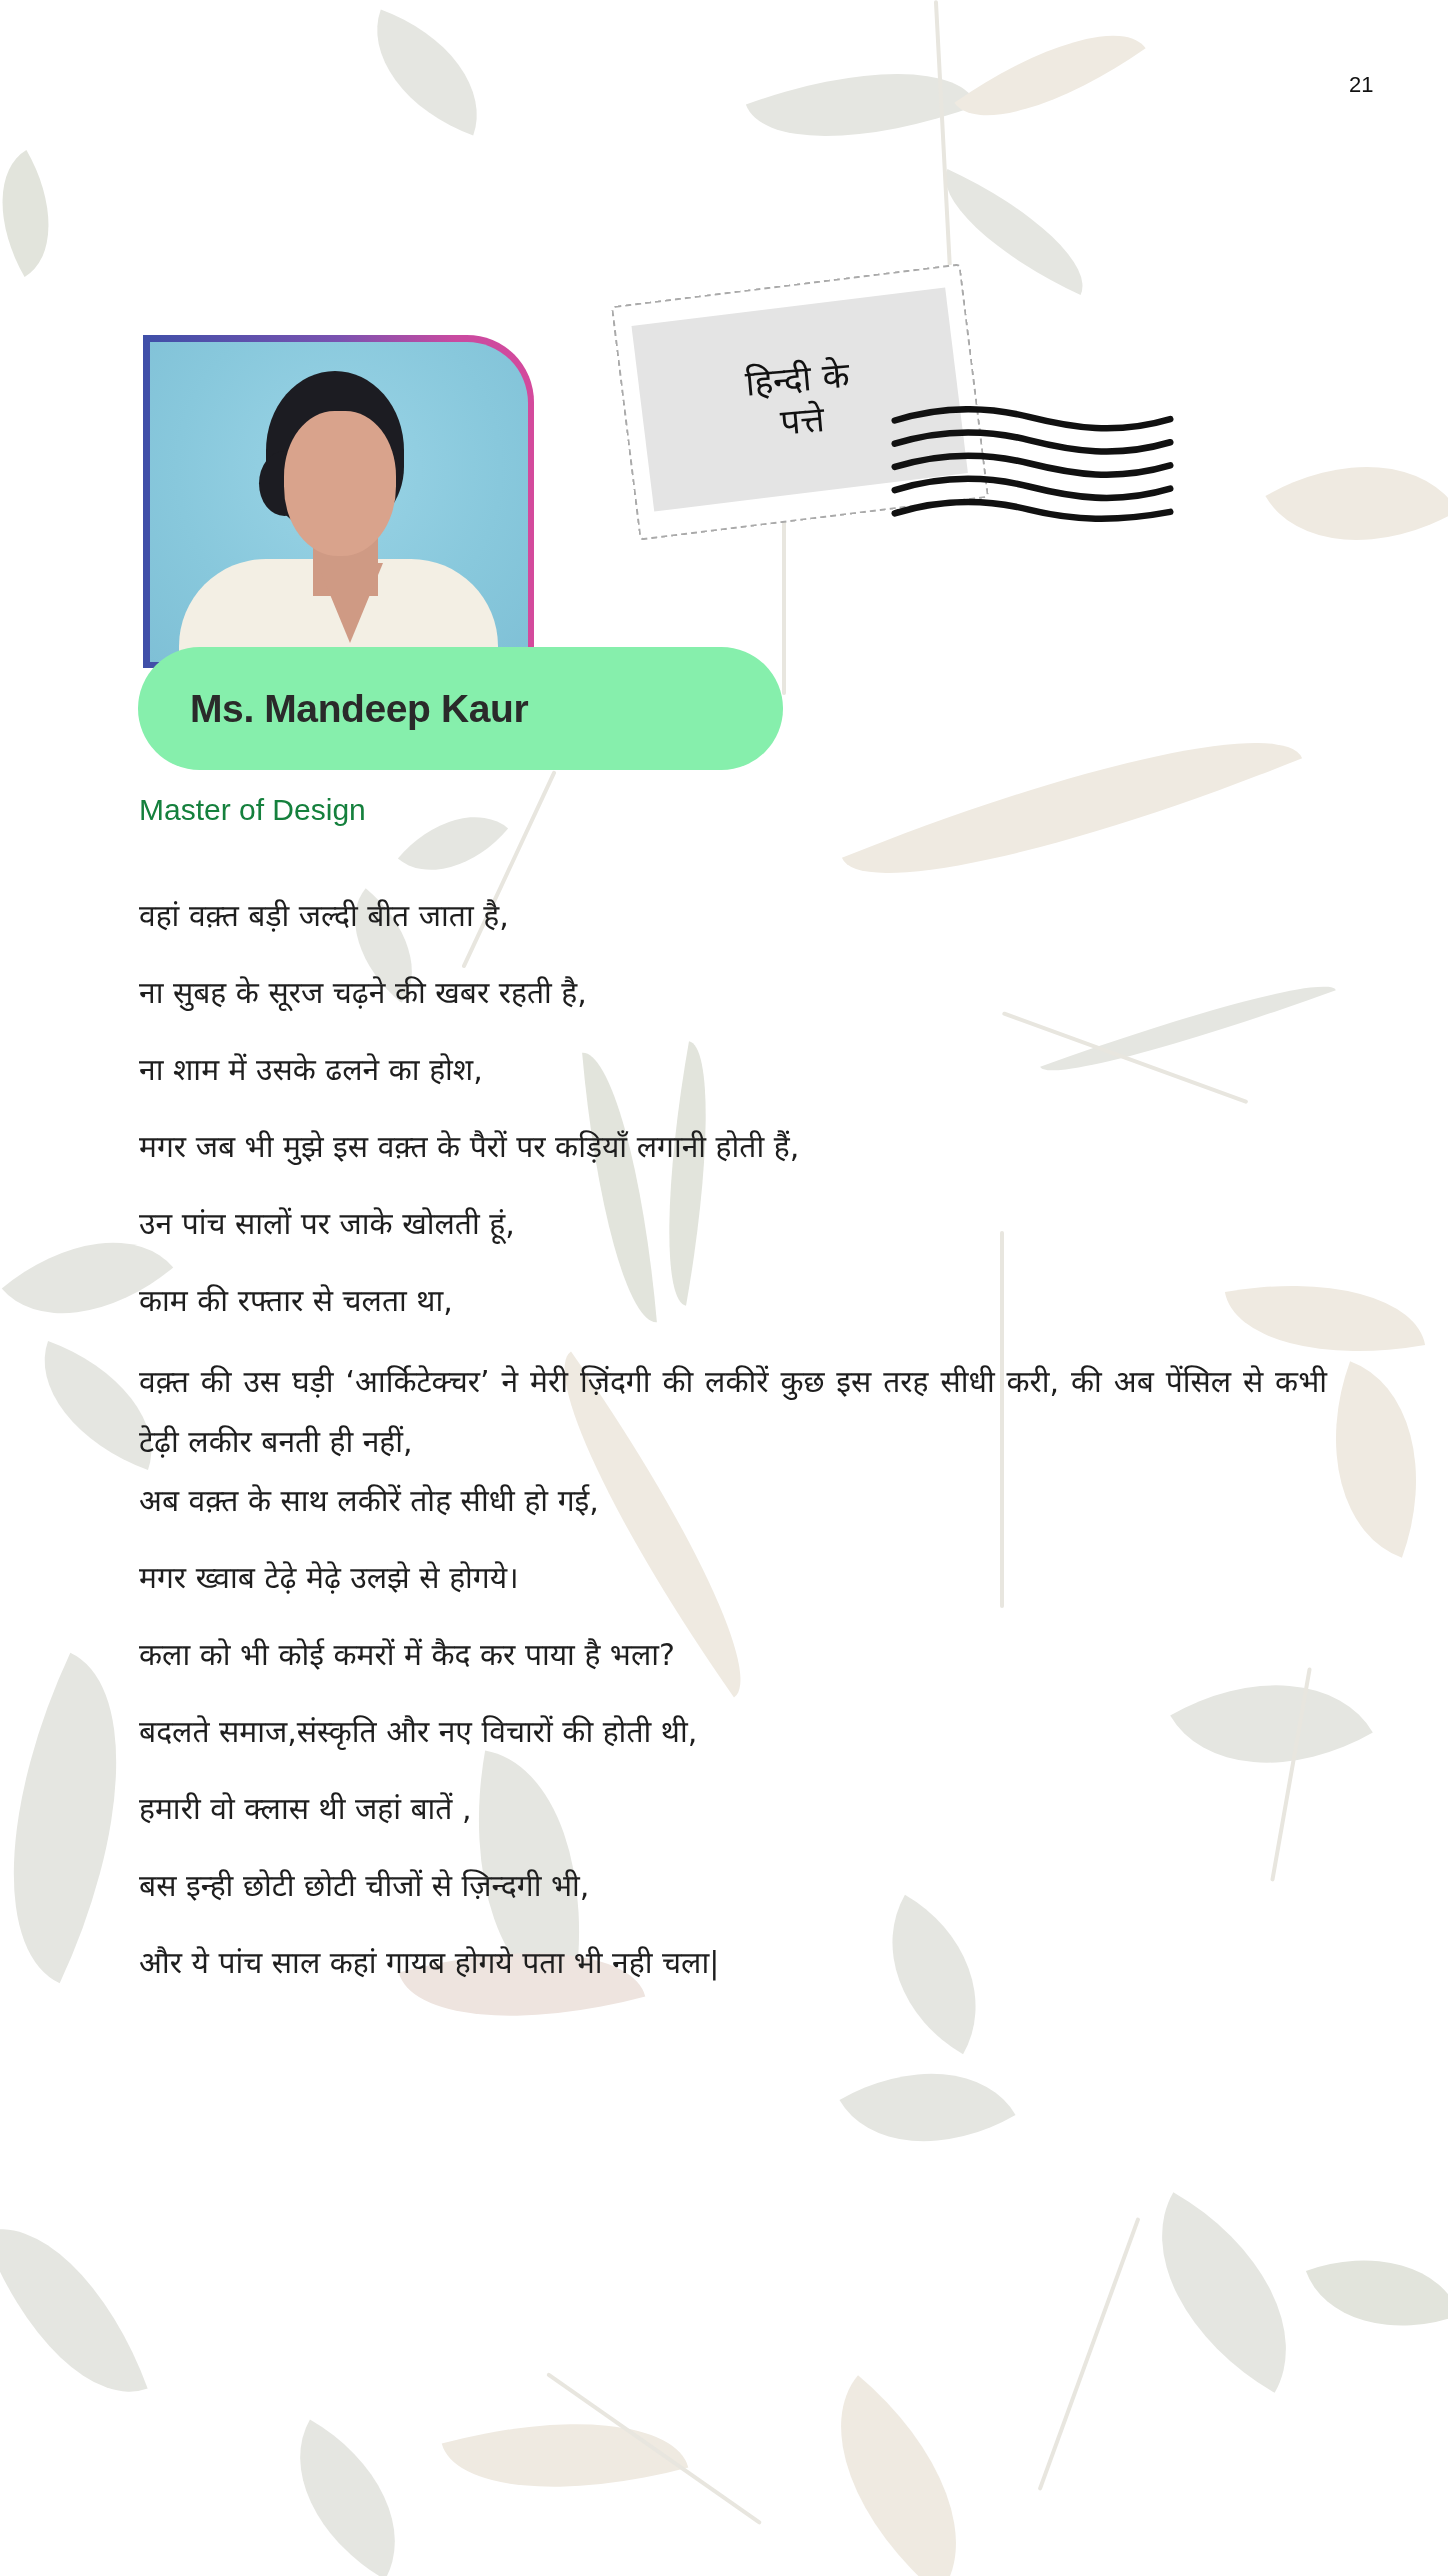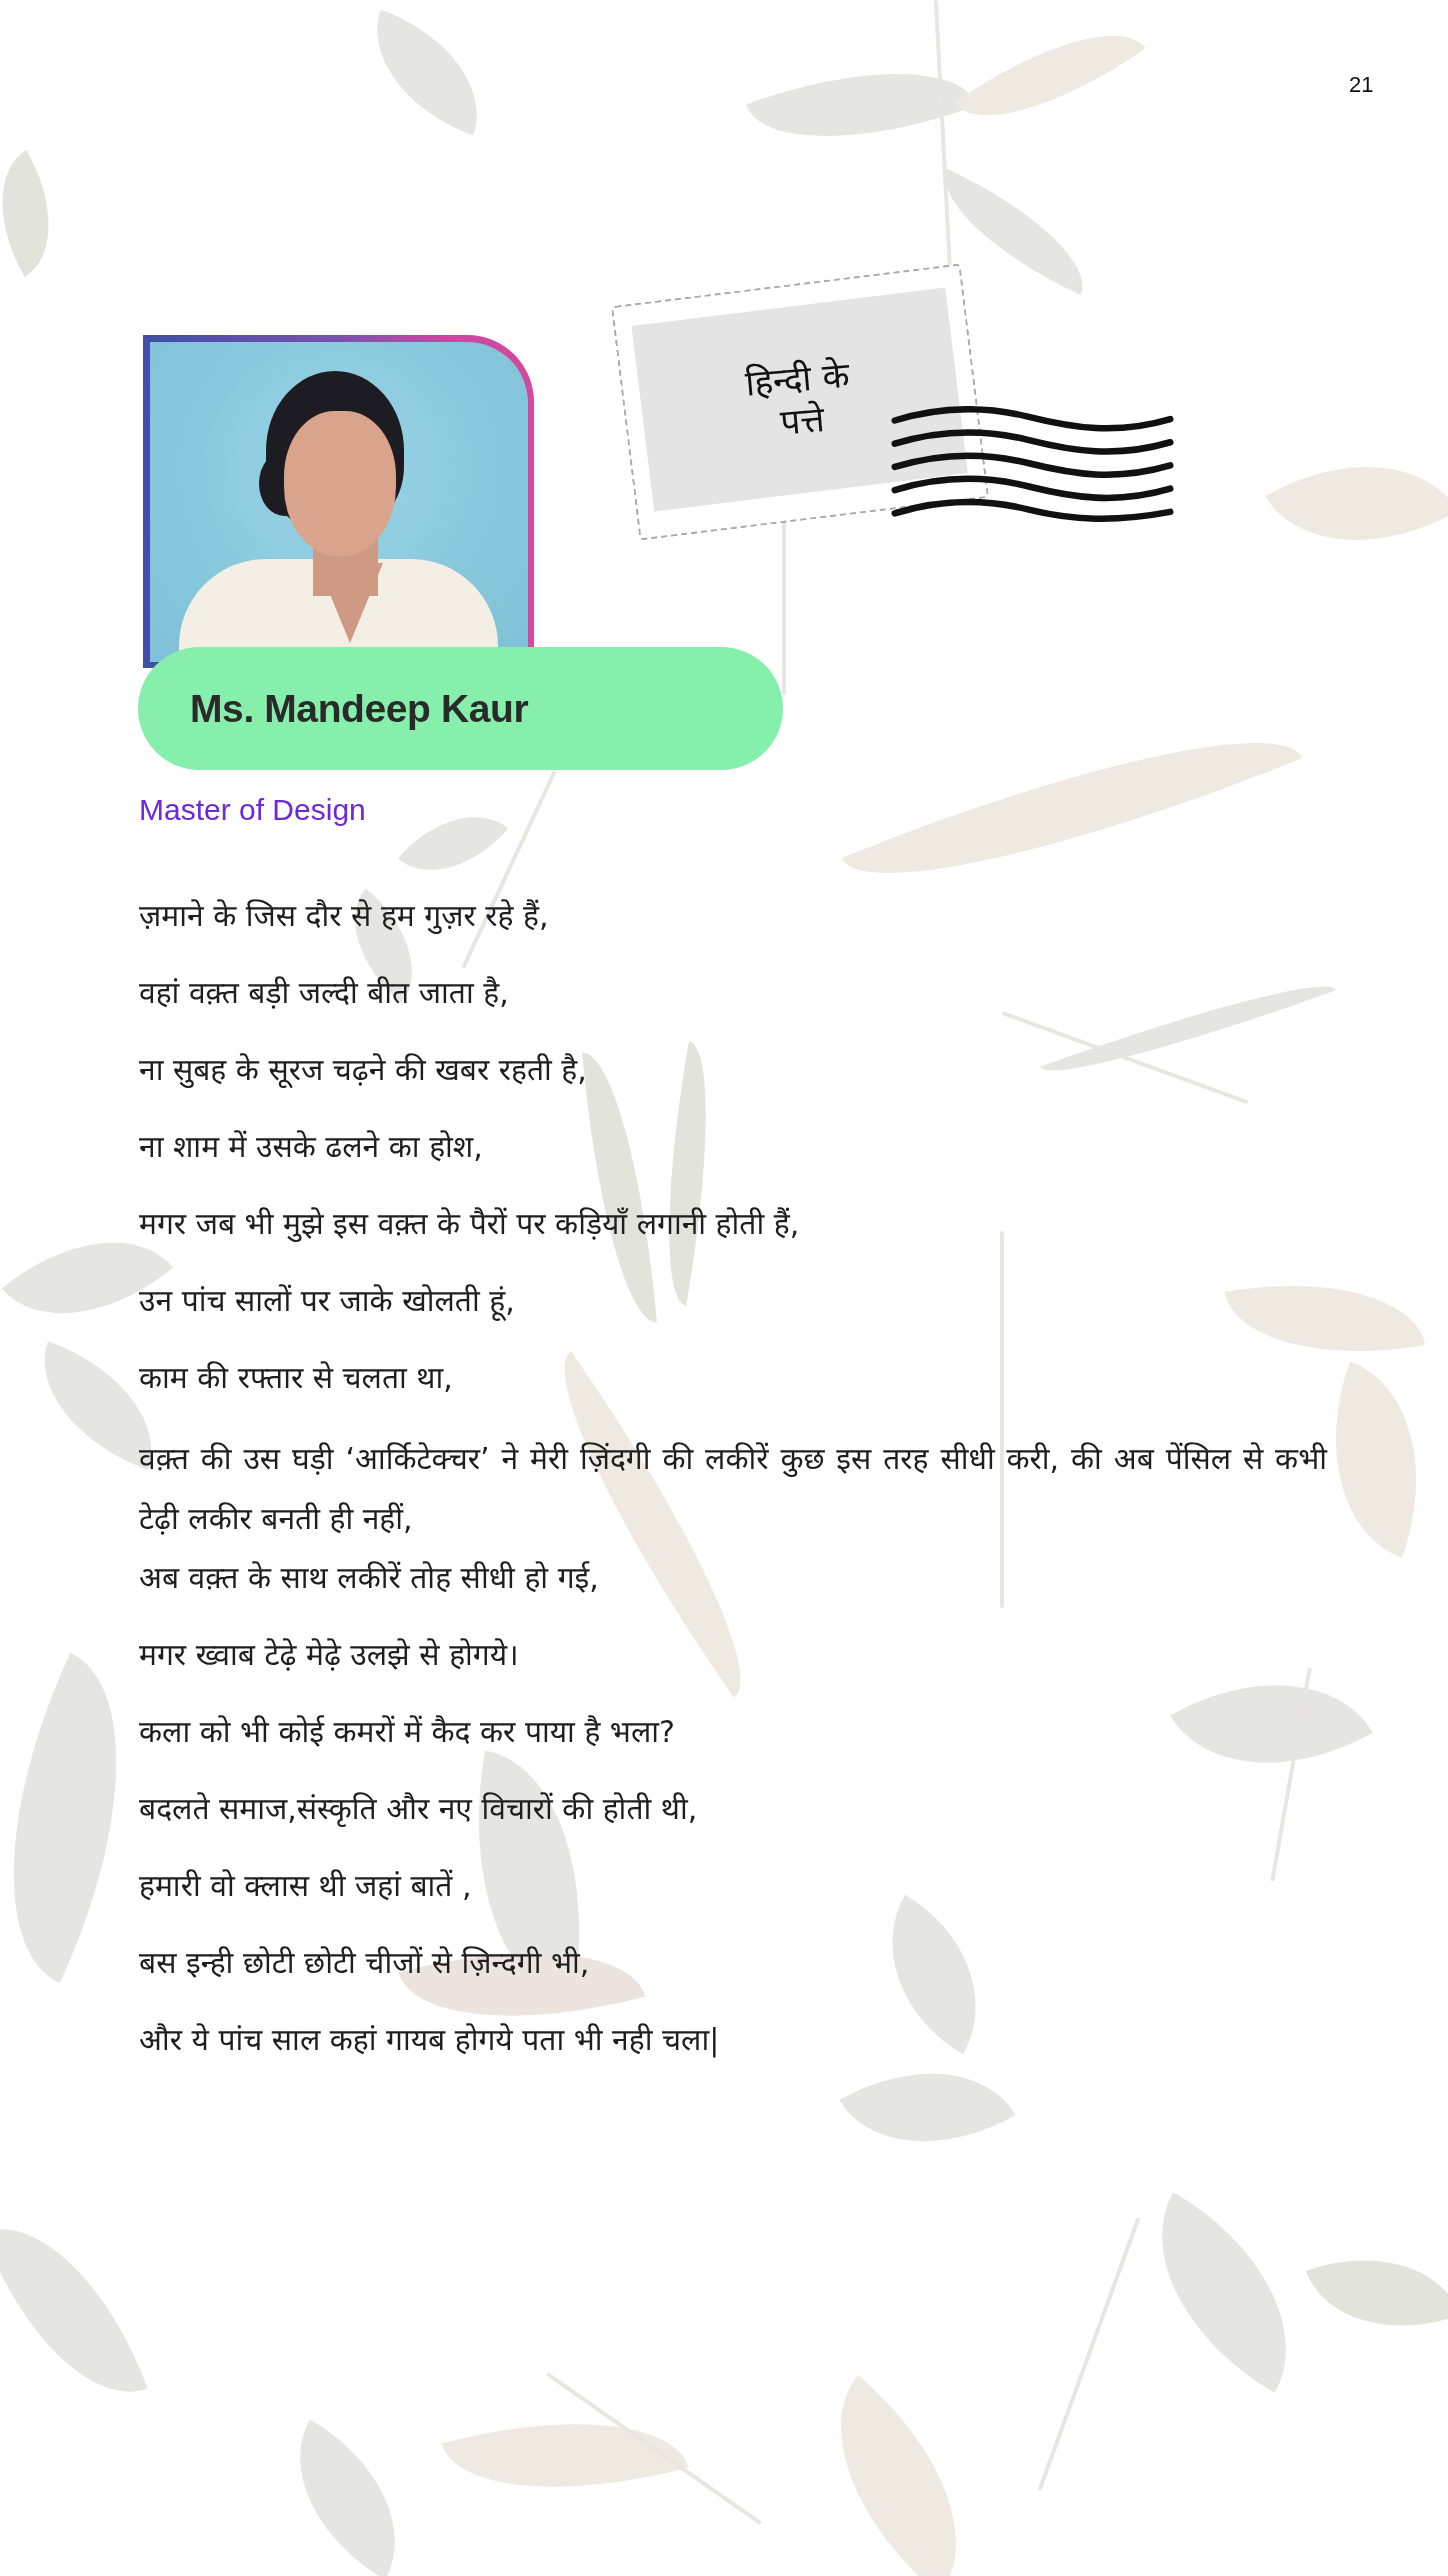--- a/index.html
+++ b/index.html
@@ -65,21 +65,21 @@
       background: #86efac; border-radius: 62px; z-index: 3;
       display: flex; align-items: center;
     }
     .name-pill .name {
       margin-left: 52px;
       font-family: "Liberation Sans", sans-serif; font-weight: bold;
       font-size: 39px; color: #2a2a2a; letter-spacing: -0.4px;
     }
     .subtitle {
       position: absolute; left: 139px; top: 793px; z-index: 3;
-      font-family: "Liberation Sans", sans-serif; font-size: 30px; color: #6d28d9;
+      font-family: "Liberation Sans", sans-serif; font-size: 30px; color: #15803d;
     }
 
     .stamp {
       position: absolute; left: 624px; top: 284px; width: 348px; height: 232px;
       transform: rotate(-7deg); z-index: 2;
       background: #ffffff;
       border: 2.2px dashed #aaaaaa; border-radius: 4.3px;
     }
     .stamp-inner {
       position: absolute; left: 16px; top: 20px; right: 16px; bottom: 24.6px;
@@ -172,21 +172,20 @@
     <div class="face"></div>
   </div>
 </div>
 
 <div class="name-pill">
   <span class="name">Ms. Mandeep Kaur</span>
 </div>
 <div class="subtitle">Master of Design</div>
 
 <div class="poem">
-  <div class="line">ज़माने के जिस दौर से हम गुज़र रहे हैं,</div>
   <div class="line">वहां वक़्त बड़ी जल्दी बीत जाता है,</div>
   <div class="line">ना सुबह के सूरज चढ़ने की खबर रहती है,</div>
   <div class="line">ना शाम में उसके ढलने का होश,</div>
   <div class="line">मगर जब भी मुझे इस वक़्त के पैरों पर कड़ियाँ लगानी होती हैं,</div>
   <div class="line">उन पांच सालों पर जाके खोलती हूं,</div>
   <div class="line">काम की रफ्तार से चलता था,</div>
   <div class="line wrapped">वक़्त की उस घड़ी ‘आर्किटेक्चर’ ने मेरी ज़िंदगी की लकीरें कुछ इस तरह सीधी करी, की अब पेंसिल से कभी टेढ़ी लकीर बनती ही नहीं,</div>
   <div class="line">अब वक़्त के साथ लकीरें तोह सीधी हो गई,</div>
   <div class="line">मगर ख्वाब टेढ़े मेढ़े उलझे से होगये।</div>
   <div class="line">कला को भी कोई कमरों में कैद कर पाया है भला?</div>

